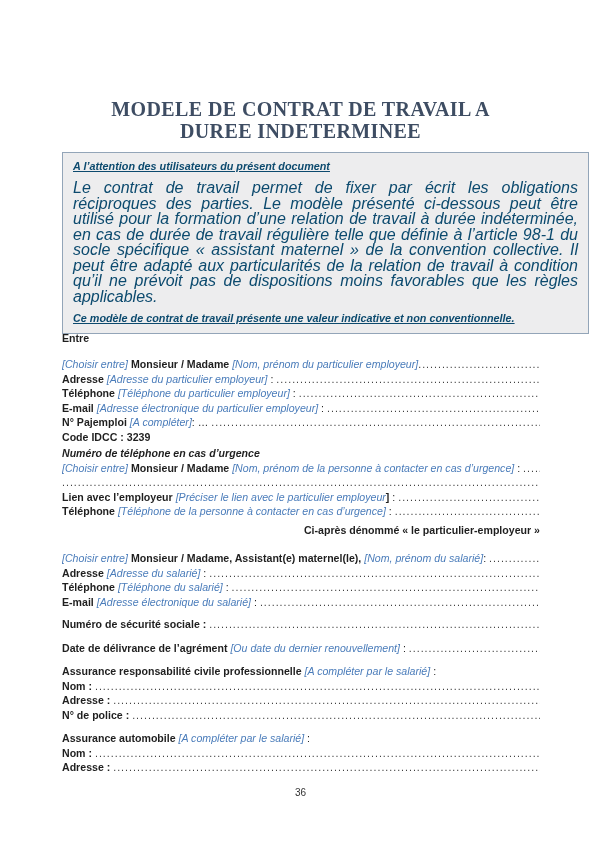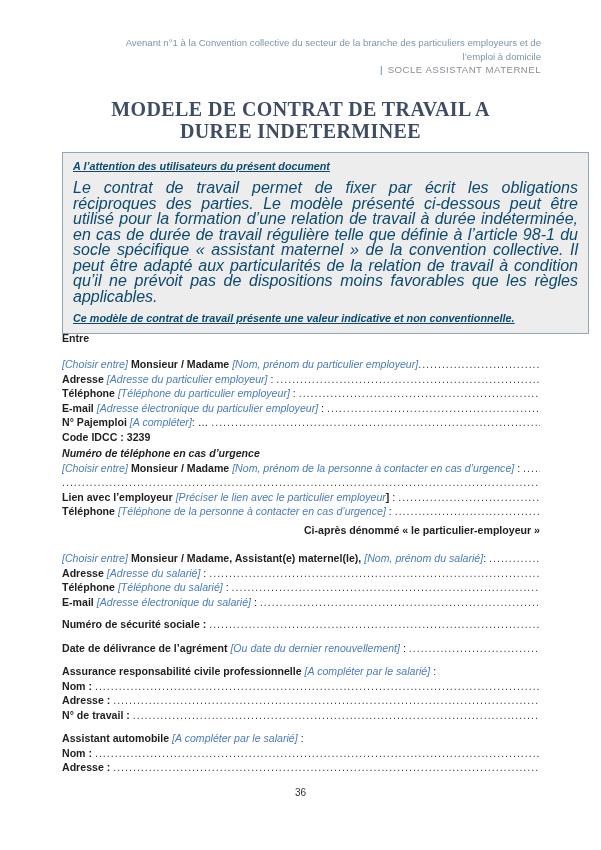--- a/index.html
+++ b/index.html
@@ -63,25 +63,20 @@
   .page-footer {
     position:absolute; top:787px; left:0; width:100%;
     text-align:center; font-size:10px; color:#333333;
   }
 </style>
 </head>
 <body>
 
 <div class="page" data-name="document-page">
 
-  <div class="doc-header" data-name="document-header">
-    <div data-name="header-line-1">Avenant n°1 à la Convention collective du secteur de la branche des particuliers employeurs et de</div>
-    <div data-name="header-line-2">l’emploi à domicile</div>
-    <div data-name="header-line-3"><span class="pipe" data-name="header-pipe">|</span><span data-name="header-spacer">&nbsp;&nbsp;</span><span class="socle" data-name="header-socle-label">SOCLE ASSISTANT MATERNEL</span></div>
-  </div>
 
   <div class="doc-title" data-name="page-title">MODELE DE CONTRAT DE TRAVAIL A DUREE INDETERMINEE</div>
 
   <div class="notice-box" data-name="notice-box">
     <div class="notice-heading" data-name="notice-heading">A l’attention des utilisateurs du présent document</div>
     <div class="notice-body" data-name="notice-body">Le contrat de travail permet de fixer par écrit les obligations réciproques des parties. Le modèle présenté ci-dessous peut être utilisé pour la formation d’une relation de travail à durée indéterminée, en cas de durée de travail régulière telle que définie à l’article 98-1 du socle spécifique « assistant maternel » de la convention collective. Il peut être adapté aux particularités de la relation de travail à condition qu’il ne prévoit pas de dispositions moins favorables que les règles applicables.</div>
     <div class="notice-footer" data-name="notice-footer">Ce modèle de contrat de travail présente une valeur indicative et non conventionnelle.</div>
   </div>
 
   <div data-name="document-body">
@@ -115,24 +110,24 @@
       <div class="section" data-name="section-ssn">
         <div class="line" data-name="line-ssn"><span class="s-b">Numéro de sécurité sociale : </span><span class="s-d">................................................................................................................................................................................................................................................</span></div>
       </div>
       <div class="section" data-name="section-agrement">
         <div class="line" data-name="line-agrement"><span class="s-b">Date de délivrance de l’agrément </span><span class="s-ph">[Ou date du dernier renouvellement]</span><span class="s-n"> : </span><span class="s-d">................................................................................................................................................................................................................................................</span></div>
       </div>
       <div class="section" data-name="section-rc-pro">
         <div class="line" data-name="line-rc-heading"><span class="s-b">Assurance responsabilité civile professionnelle </span><span class="s-ph">[A compléter par le salarié]</span><span class="s-n"> :</span></div>
         <div class="line" data-name="line-rc-nom"><span class="s-b">Nom : </span><span class="s-d">................................................................................................................................................................................................................................................</span></div>
         <div class="line" data-name="line-rc-adresse"><span class="s-b">Adresse : </span><span class="s-d">................................................................................................................................................................................................................................................</span></div>
-        <div class="line" data-name="line-rc-police"><span class="s-b">N° de travail : </span><span class="s-d">................................................................................................................................................................................................................................................</span></div>
+        <div class="line" data-name="line-rc-police"><span class="s-b">N° de police : </span><span class="s-d">................................................................................................................................................................................................................................................</span></div>
       </div>
       <div class="section" data-name="section-auto">
-        <div class="line" data-name="line-auto-heading"><span class="s-b">Assistant automobile </span><span class="s-ph">[A compléter par le salarié]</span><span class="s-n"> :</span></div>
+        <div class="line" data-name="line-auto-heading"><span class="s-b">Assurance automobile </span><span class="s-ph">[A compléter par le salarié]</span><span class="s-n"> :</span></div>
         <div class="line" data-name="line-auto-nom"><span class="s-b">Nom : </span><span class="s-d">................................................................................................................................................................................................................................................</span></div>
         <div class="line" data-name="line-auto-adresse"><span class="s-b">Adresse : </span><span class="s-d">................................................................................................................................................................................................................................................</span></div>
       </div>
     </div>
 
   <div class="page-footer" data-name="page-number">36</div>
 
 </div>
 
 </body></html>

